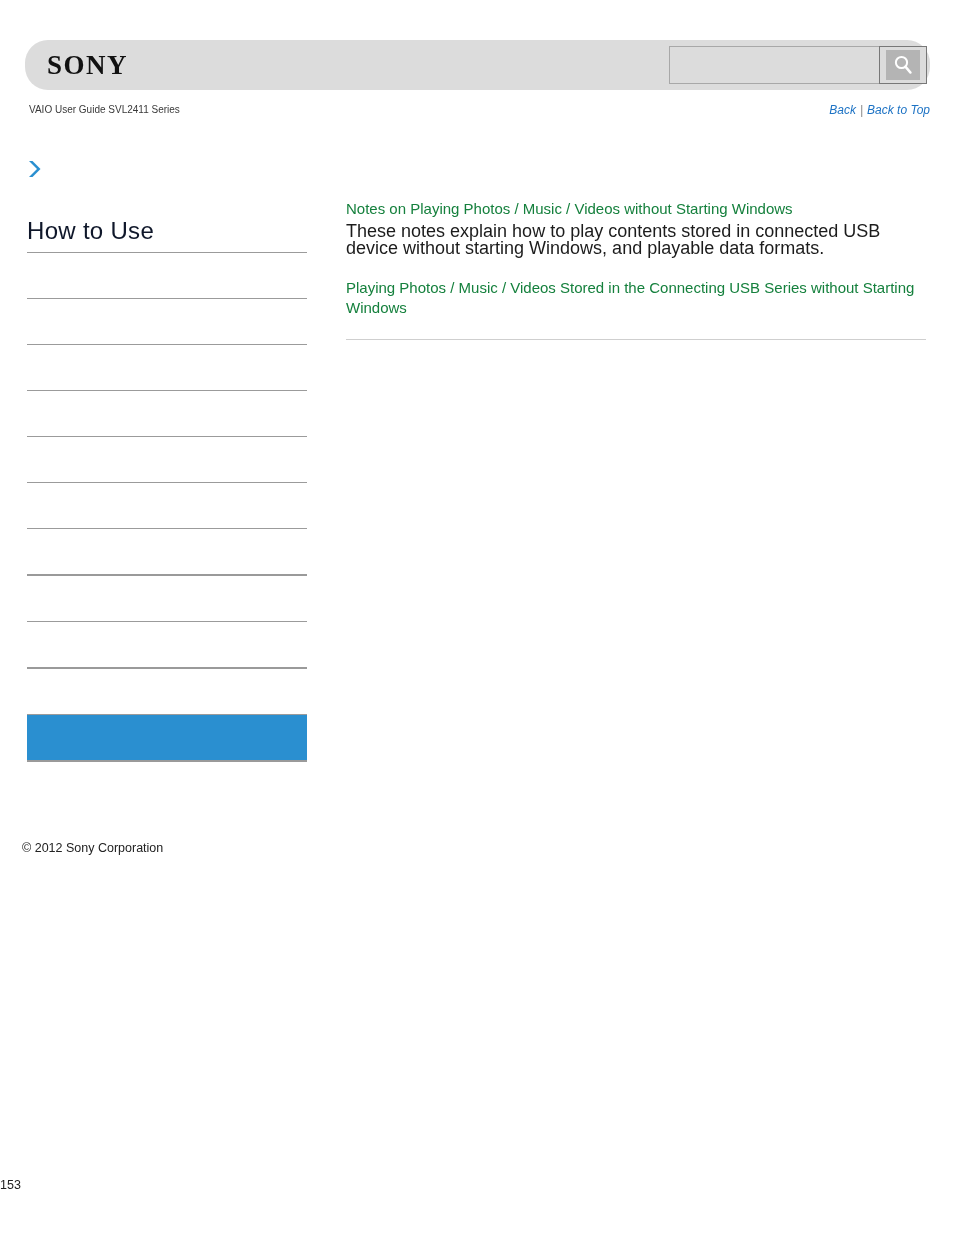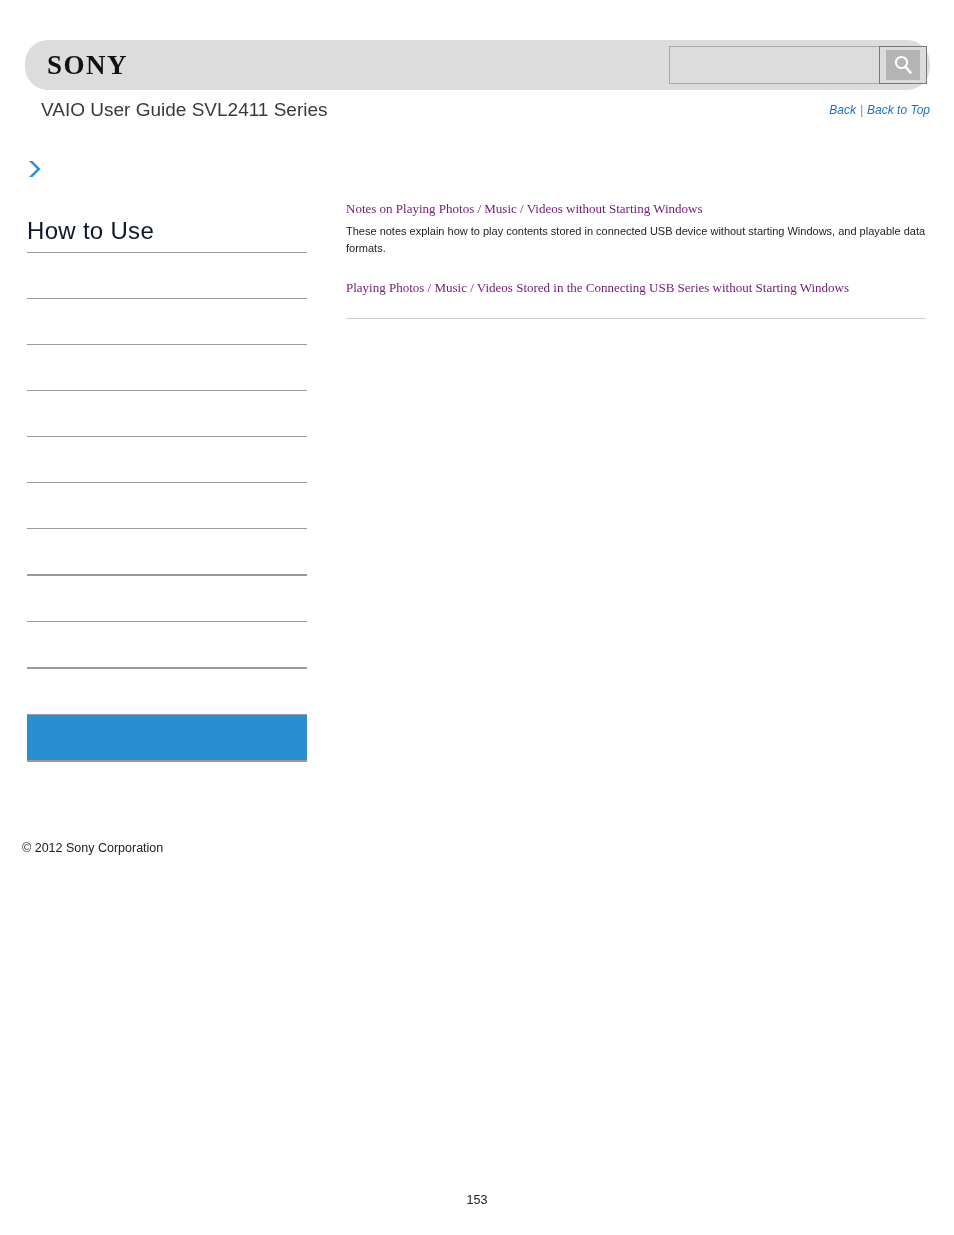--- a/index.html
+++ b/index.html
@@ -85,23 +85,23 @@
   
   .subheader {
     position: absolute;
     left: 25px;
     top: 100px;
     width: 905px;
     height: 22px;
   }
   .guide-title {
     position: absolute;
-    left: 16px;
+    left: 4px;
     top: 0;
-    font-size: 19px;
+    font-size: 10px;
     color: #3a3a3a;
     line-height: 20px;
     white-space: nowrap;
   }
   .nav-links {
     position: absolute;
     right: 0;
     top: 0;
     font-size: 12px;
     line-height: 20px;
@@ -178,52 +178,50 @@
   
   .content {
     position: absolute;
     left: 346px;
     top: 199px;
     width: 580px;
   }
   .entry { margin-bottom: 20px; }
   .entry-link {
     display: block;
-    color: #701a75;
-    font-size: 13px;
+    color: #15803d;
+    font-size: 15px;
     line-height: 20.5px;
     text-decoration: none;
     cursor: pointer;
     margin-bottom: 3px;
-    font-family: Liberation Serif, serif;
   }
   .entry-desc {
-    font-size: 11px;
+    font-size: 18px;
     line-height: 17.5px;
     color: #1c1c1c;
     margin: 0;
   }
   .content-rule {
     width: 580px;
     height: 1px;
     background: #cfcfcf;
     border: 0;
     margin: 16px 0 0 0;
   }
 
   
   .page-number {
     position: absolute;
     left: 0;
     top: 1178px;
     width: 954px;
-    text-align: center;
+    text-align: left;
     font-size: 12.5px;
     color: #222222;
-    margin-top: 15px;
   }
 </style>
 </head>
 <body>
 
 <div class="header-bar">
   <div class="sony-logo">SONY</div>
 
   <div class="search-wrap">
     <input class="search-input" type="text" value="" placeholder="" style="">

